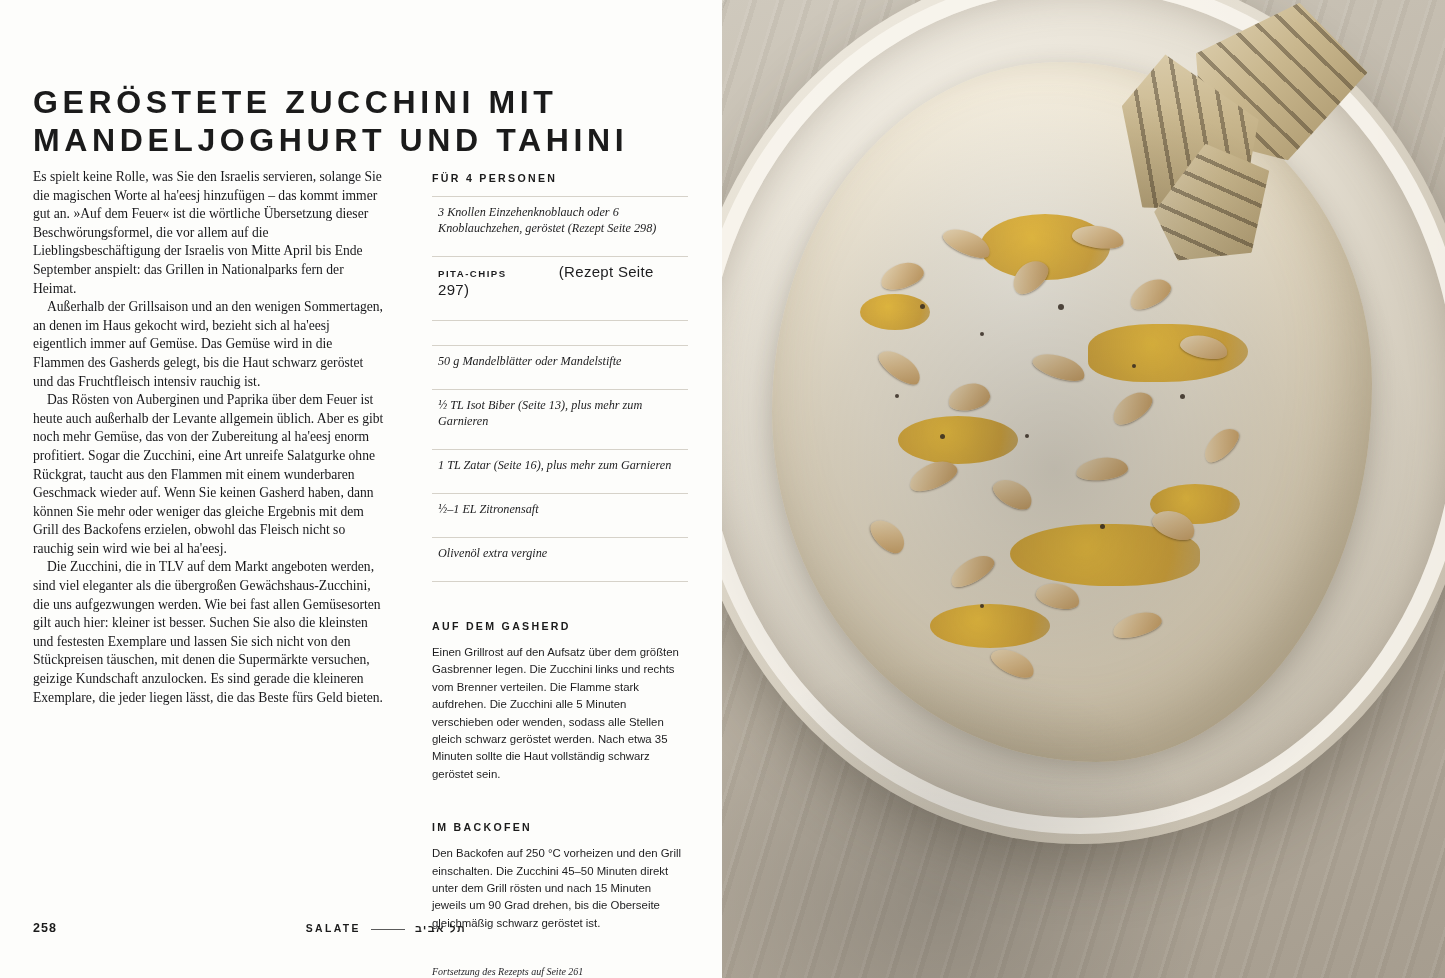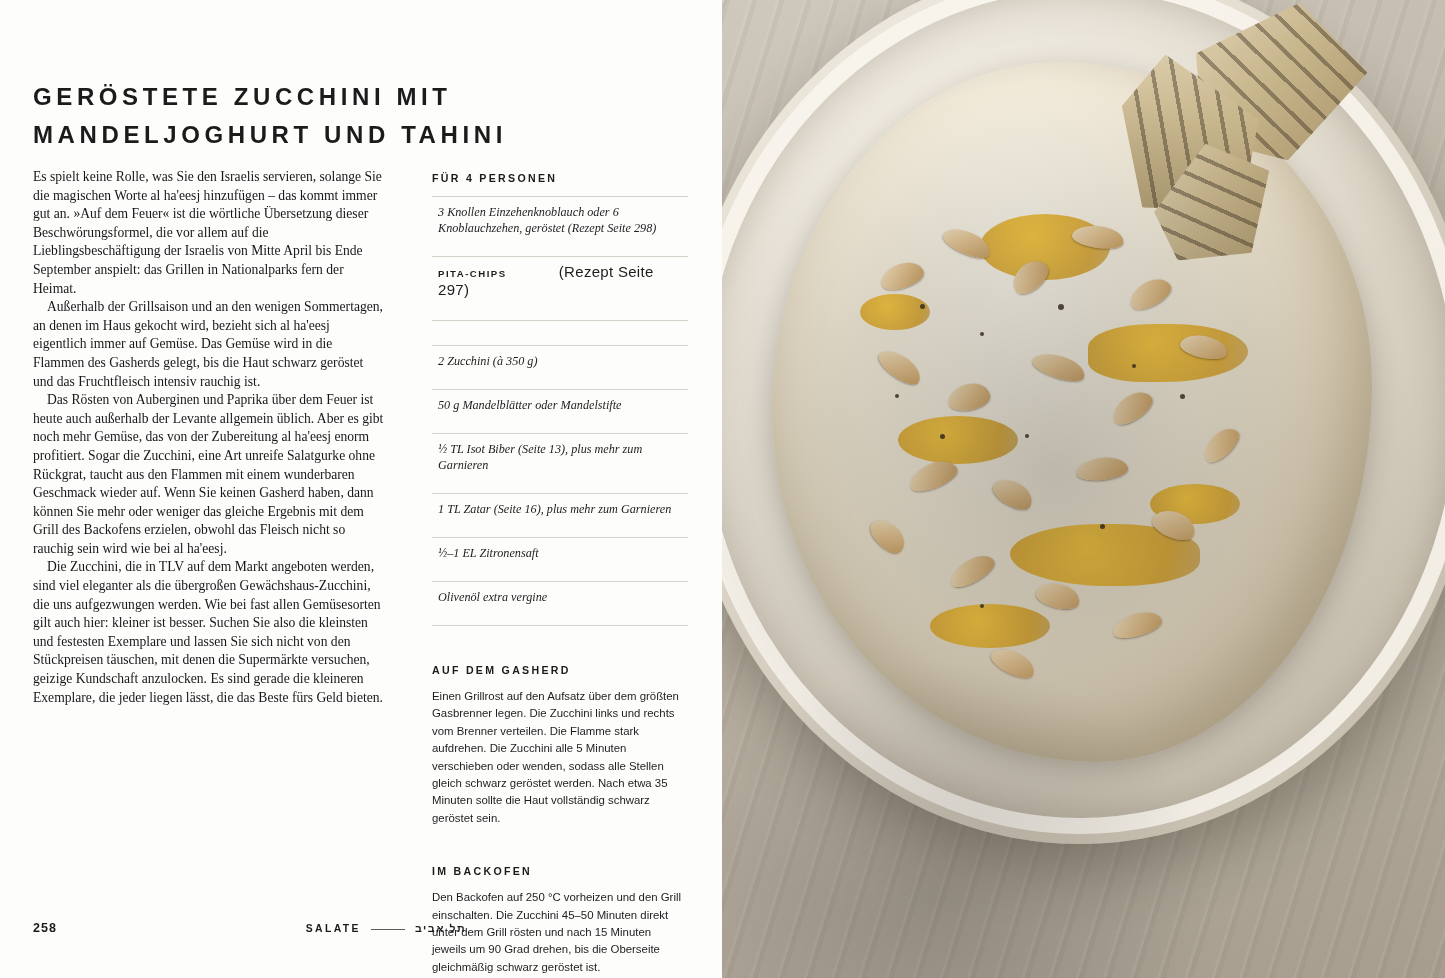--- a/index.html
+++ b/index.html
@@ -30,21 +30,21 @@
   }
 
   
   .title {
     position: absolute;
     left: 33px;
     top: 62px;
     width: 640px;
     font-family: "Liberation Sans", sans-serif;
     font-weight: bold;
-    font-size: 24px;
+    font-size: 32px;
     letter-spacing: 4.6px;
     line-height: 38px;
     color: #1b1b1b;
     text-transform: uppercase;
   }
 
   
   .body-col {
     position: absolute;
     left: 33px;
@@ -267,21 +267,20 @@
         <div class="ing-row">3 Knollen Einzehenknoblauch oder 6 Knoblauchzehen, geröstet (Rezept Seite 298)</div>
         <div class="ing-row sans">
           <span>PITA-CHIPS</span>
           <span class="note">(Rezept Seite 297)</span>
         </div>
       </div>
 
       <div class="spacer-12"></div>
 
       <div class="ing-table">
-        <div class="ing-row">2 Zucchini (à 350 g)</div>
         <div class="ing-row">50 g Mandelblätter oder Mandelstifte</div>
         <div class="ing-row">½ TL Isot Biber (Seite 13), plus mehr zum Garnieren</div>
         <div class="ing-row">1 TL Zatar (Seite 16), plus mehr zum Garnieren</div>
         <div class="ing-row">½–1 EL Zitronensaft</div>
         <div class="ing-row">Olivenöl extra vergine</div>
       </div>
 
       <div class="sec-head">AUF DEM GASHERD</div>
       <p class="sec-body">Einen Grillrost auf den Aufsatz über dem größten Gasbrenner legen. Die Zucchini links und rechts vom Brenner verteilen. Die Flamme stark aufdrehen. Die Zucchini alle 5 Minuten verschieben oder wenden, sodass alle Stellen gleich schwarz geröstet werden. Nach etwa 35 Minuten sollte die Haut vollständig schwarz geröstet sein.</p>
 

